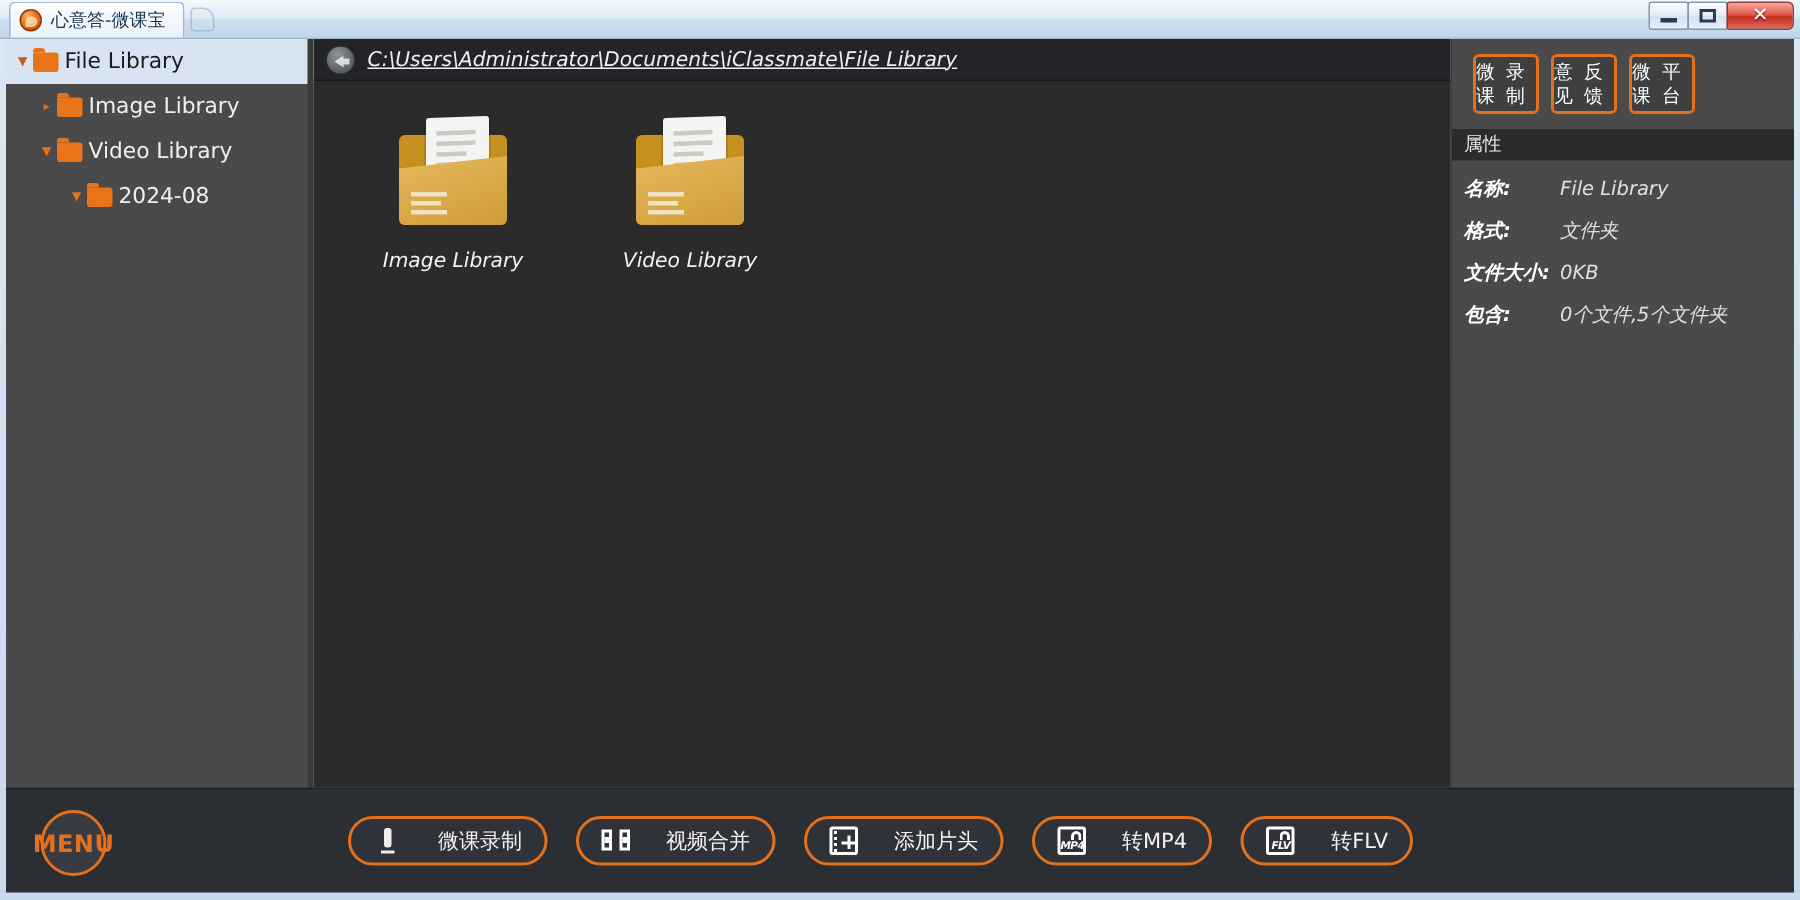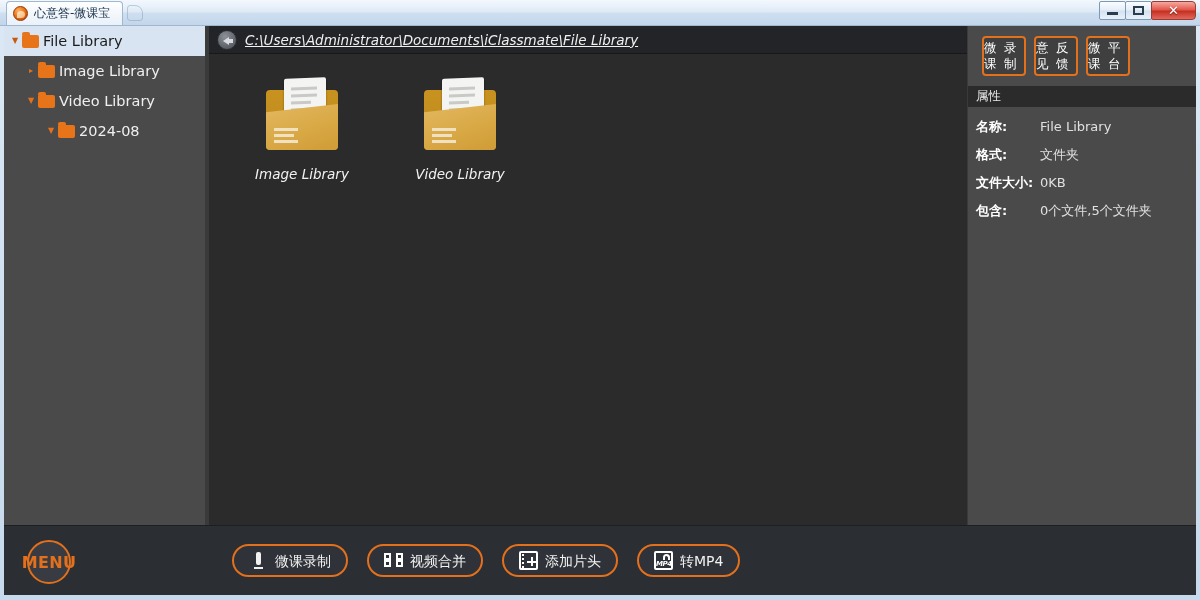--- a/index.html
+++ b/index.html
@@ -208,21 +208,21 @@
   .rp-btn {
     width: 44px; height: 40px; border: 2px solid #e2701c; border-radius: 4px;
     background: #3f3f3f; color: #fff; font-size: 12.5px; line-height: 16px;
     display: flex; flex-direction: row; align-items: center; justify-content: center;
     cursor: pointer;
   }
   .prop-header {
     background: #2b2b2b; height: 21px; display: flex; align-items: center;
     padding-left: 8px; font-size: 12.5px; color: #e8e8e8;
   }
-  .prop-list { padding: 12px 8px 0 8px; }
+  .prop-list { padding: 12px 8px 0 8px; font-style: italic; }
   .prop-row { display: flex; margin-bottom: 12px; font-size: 13px; }
   .prop-key {
     width: 64px; flex: none; color: #ffffff; font-weight: bold;
     line-height: 16px;
   }
   .prop-val { color: #e0e0e0; line-height: 16px; }
 
   
   .toolbar {
     height: 70px; width: 1192px; background: #2b2e33;
@@ -233,21 +233,21 @@
     position: absolute; left: 23px; top: 14px;
     width: 44px; height: 44px; border-radius: 50%;
     border: 2px solid #e2701c; background: #383c42;
     color: #e2701c; font-size: 16px; font-weight: bold; letter-spacing: .3px;
     display: flex; align-items: center; justify-content: center; cursor: pointer;
   }
   .tbbtns { display: flex; gap: 19px; margin-left: 228px; }
   .tbbtn {
     height: 33px; border: 2px solid #e2701c; border-radius: 17px;
     background: #2f3238; color: #f2f2f2; font-size: 14px;
-    display: flex; align-items: center; gap: 7px;
+    display: flex; align-items: center; gap: 24px;
     padding: 12px 15px; white-space: nowrap; cursor: pointer;
   }
   .tbico { width: 19px; height: 19px; flex: none; position: relative; }
   .tblabel { line-height: 1; }
 
   
   .ic-mic .m1 { position:absolute; left:7px; top:1px; width:5px; height:13px;
     background:#f0f0f0; border-radius:2px; }
   .ic-mic .m2 { position:absolute; left:5px; top:16px; width:9px; height:2px; background:#f0f0f0; }
 
@@ -458,18 +458,25 @@
       </div>
 
       <div class="tbbtn">
         <span class="tbico ic-fmt">
           <i class="arr"></i>
           <i class="txt">MP4</i>
         </span>
         <span class="tblabel">转MP4</span>
       </div>
 
+      <div class="tbbtn">
+        <span class="tbico ic-fmt">
+          <i class="arr"></i>
+          <i class="txt">FLV</i>
+        </span>
+        <span class="tblabel">转FLV</span>
+      </div>
 
 
     </div>
   </div>
 
 </div>
 
 </body></html>

